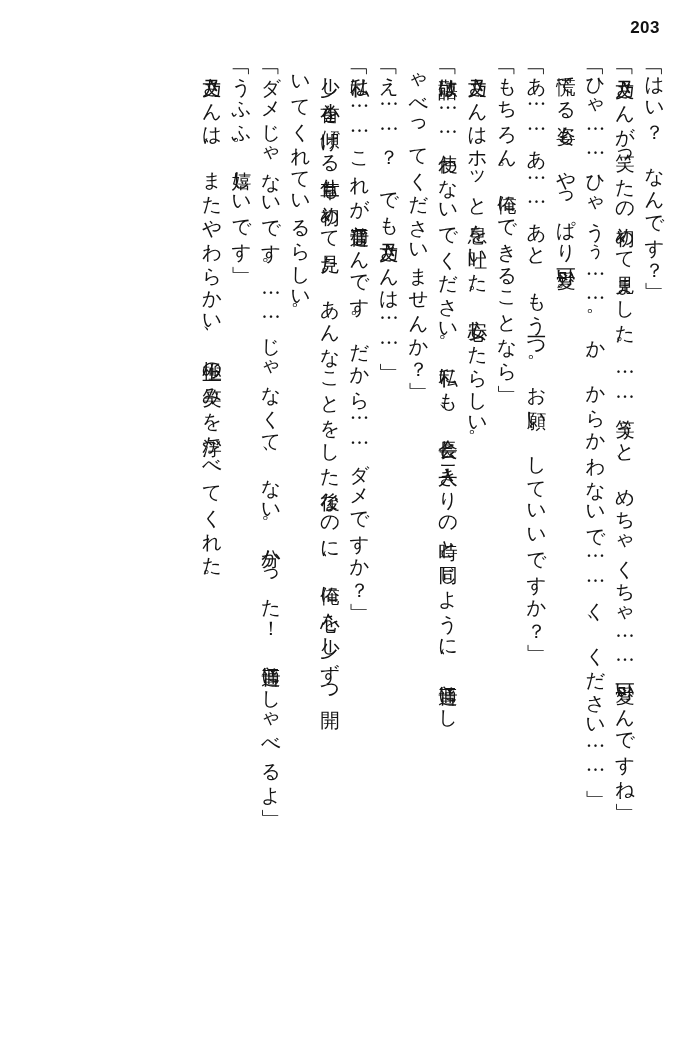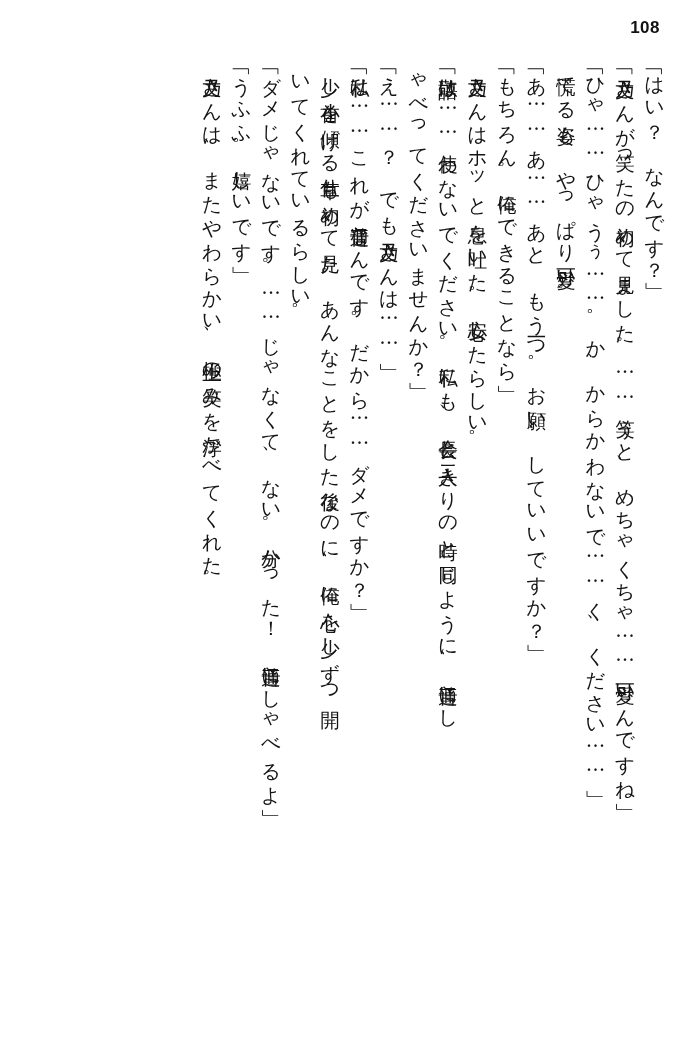--- a/index.html
+++ b/index.html
@@ -58,21 +58,21 @@
     font-family: "DejaVu Serif", "Liberation Serif", serif;
     font-weight: 500;
     color: #141414;
   }
 </style>
 </head>
 <body>
 
 <div id="page">
 
-  <div id="page-number">108</div>
+  <div id="page-number">203</div>
 
   <div id="body-text">
       <div class="tcol">「はい？　なんです？」</div>
       <div class="tcol">「文乃さんが笑ったの初めて見ました。……笑うと、めちゃくちゃ……可愛いんですね」</div>
       <div class="tcol">「ひゃ……ひゃうぅ……。か、からかわないで……く、ください……」</div>
       <div class="tcol">慌てる姿も、やっぱり可愛い。</div>
       <div class="tcol">「あ……あ……あと、もう一つ。お願い、していいですか？」</div>
       <div class="tcol">「もちろん。俺にできることなら」</div>
       <div class="tcol">文乃さんはホッと息を吐いた。安心したらしい。</div>
       <div class="tcol">「敬語は……使わないでください。私にも、会長と二人きりの時と同じように、普通にし</div>

